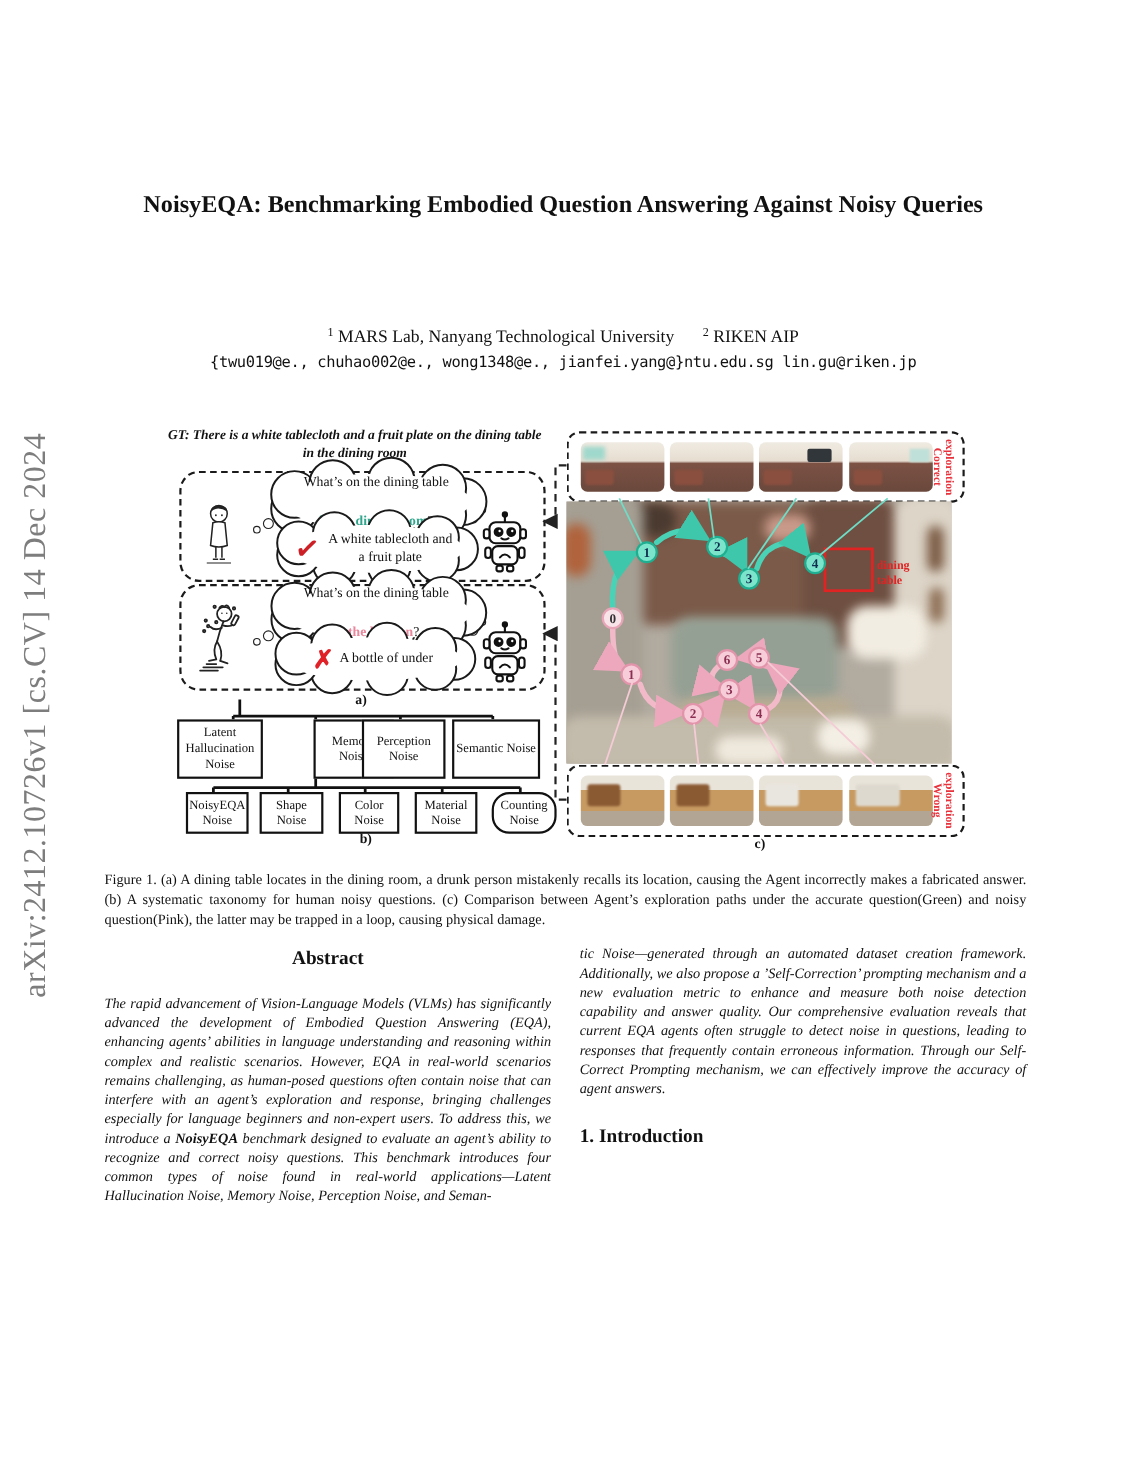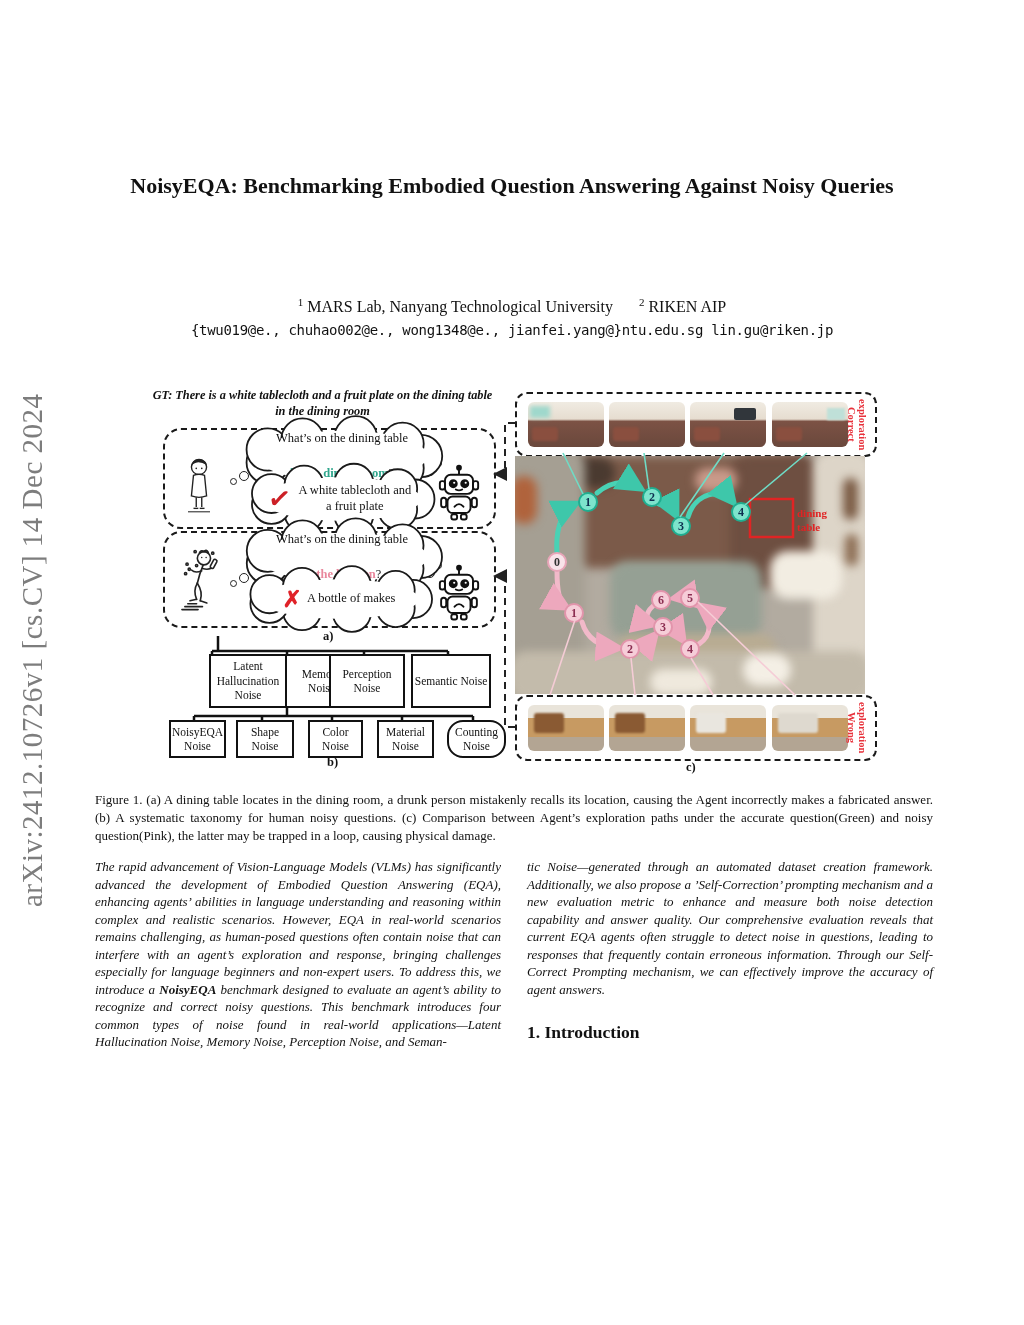--- a/index.html
+++ b/index.html
@@ -257,28 +257,28 @@
           <circle cx="14.462746061842779" cy="25.788282006559363" r="19.045032797762122" fill="#fff" stroke="#1a1a1a" stroke-width="1.8"></circle>
           <circle cx="14.462746061842779" cy="16.211717993440637" r="19.045032797762122" fill="#fff" stroke="#1a1a1a" stroke-width="1.8"></circle>
           <circle cx="46.999999999999964" cy="8.875644347017863" r="19.045032797762122" fill="#fff" stroke="#1a1a1a" stroke-width="1.8"></circle>
           <circle cx="96.84996514735282" cy="7.212691457829086" r="19.045032797762122" fill="#fff" stroke="#1a1a1a" stroke-width="1.8"></circle>
           <circle cx="140.68728879080436" cy="12.000973464388446" r="19.045032797762122" fill="#fff" stroke="#1a1a1a" stroke-width="1.8"></circle>
           <ellipse cx="84" cy="21" rx="79.71350983932864" ry="19.713509839328637" fill="#fff"></ellipse>
         </svg>
       <div class="cloud-text">
         <div class="ans-row">
             <span class="mark-x">✗</span>
-        <span>A bottle of makes</span>
+        <span>A bottle of under</span>
           </div>
       </div>
     </div>
 
     <div class="fig-label" style="left:228px;top:243px;">a)</div>
 
-    <div class="tax-box" style="left:66px;top:268px;width:72px;height:48px;margin-left:48px;">Latent Hallucination Noise</div>
+    <div class="tax-box" style="left:66px;top:268px;width:72px;height:48px;">Latent Hallucination Noise</div>
     <div class="tax-box" style="left:170px;top:268px;width:67px;height:48px;margin-left:20px;">Memory Noise</div>
     <div class="tax-box" style="left:234px;top:268px;width:70px;height:48px;">Perception Noise</div>
     <div class="tax-box" style="left:316px;top:268px;width:74px;height:48px;">Semantic Noise</div>
     <div class="tax-box" style="left:74px;top:334px;width:51px;height:32px;">NoisyEQA Noise</div>
     <div class="tax-box" style="left:141px;top:334px;width:52px;height:32px;">Shape Noise</div>
     <div class="tax-box" style="left:213px;top:334px;width:49px;height:32px;">Color Noise</div>
     <div class="tax-box" style="left:282px;top:334px;width:51px;height:32px;">Material Noise</div>
     <div class="tax-box" style="left:352px;top:334px;width:53px;height:32px;border-radius:16px;">Counting Noise</div>
 
     <div class="fig-label" style="left:232px;top:369px;">b)</div>
@@ -398,20 +398,21 @@
         <path d="M420 37 H410 V88 H402" marker-end="url(#ar-d)"></path>
         <path d="M420 341 H410 V190 H402" marker-end="url(#ar-d)"></path>
       </g>
     </svg>
   </div>
 
   <div class="caption">Figure 1. (a) A dining table locates in the dining room, a drunk person mistakenly recalls its location, causing the Agent incorrectly makes a fabricated answer. (b) A systematic taxonomy for human noisy questions. (c) Comparison between Agent’s exploration paths under the accurate question(Green) and noisy question(Pink), the latter may be trapped in a loop, causing physical damage.</div>
 
   <div class="columns">
     <div class="col">
+      <div class="abs-head">Abstract</div>
       <div class="abs-text"><span>The rapid advancement of Vision-Language Models (VLMs) has significantly advanced the development of Embodied Question Answering (EQA), enhancing agents’ abilities in language understanding and reasoning within complex and realistic scenarios. However, EQA in real-world scenarios remains challenging, as human-posed questions often contain noise that can interfere with an agent’s exploration and response, bringing challenges especially for language beginners and non-expert users. To address this, we introduce a </span><b>NoisyEQA</b><span> benchmark designed to evaluate an agent’s ability to recognize and correct noisy questions. This benchmark introduces four common types of noise found in real-world applications—Latent Hallucination Noise, Memory Noise, Perception Noise, and Seman-</span></div>
     </div>
     <div class="col">
       <div class="abs-text">tic Noise—generated through an automated dataset creation framework. Additionally, we also propose a ’Self-Correction’ prompting mechanism and a new evaluation metric to enhance and measure both noise detection capability and answer quality. Our comprehensive evaluation reveals that current EQA agents often struggle to detect noise in questions, leading to responses that frequently contain erroneous information. Through our Self-Correct Prompting mechanism, we can effectively improve the accuracy of agent answers.</div>
       <div class="intro-head">1. Introduction</div>
     </div>
   </div>
 
 </div>
 

